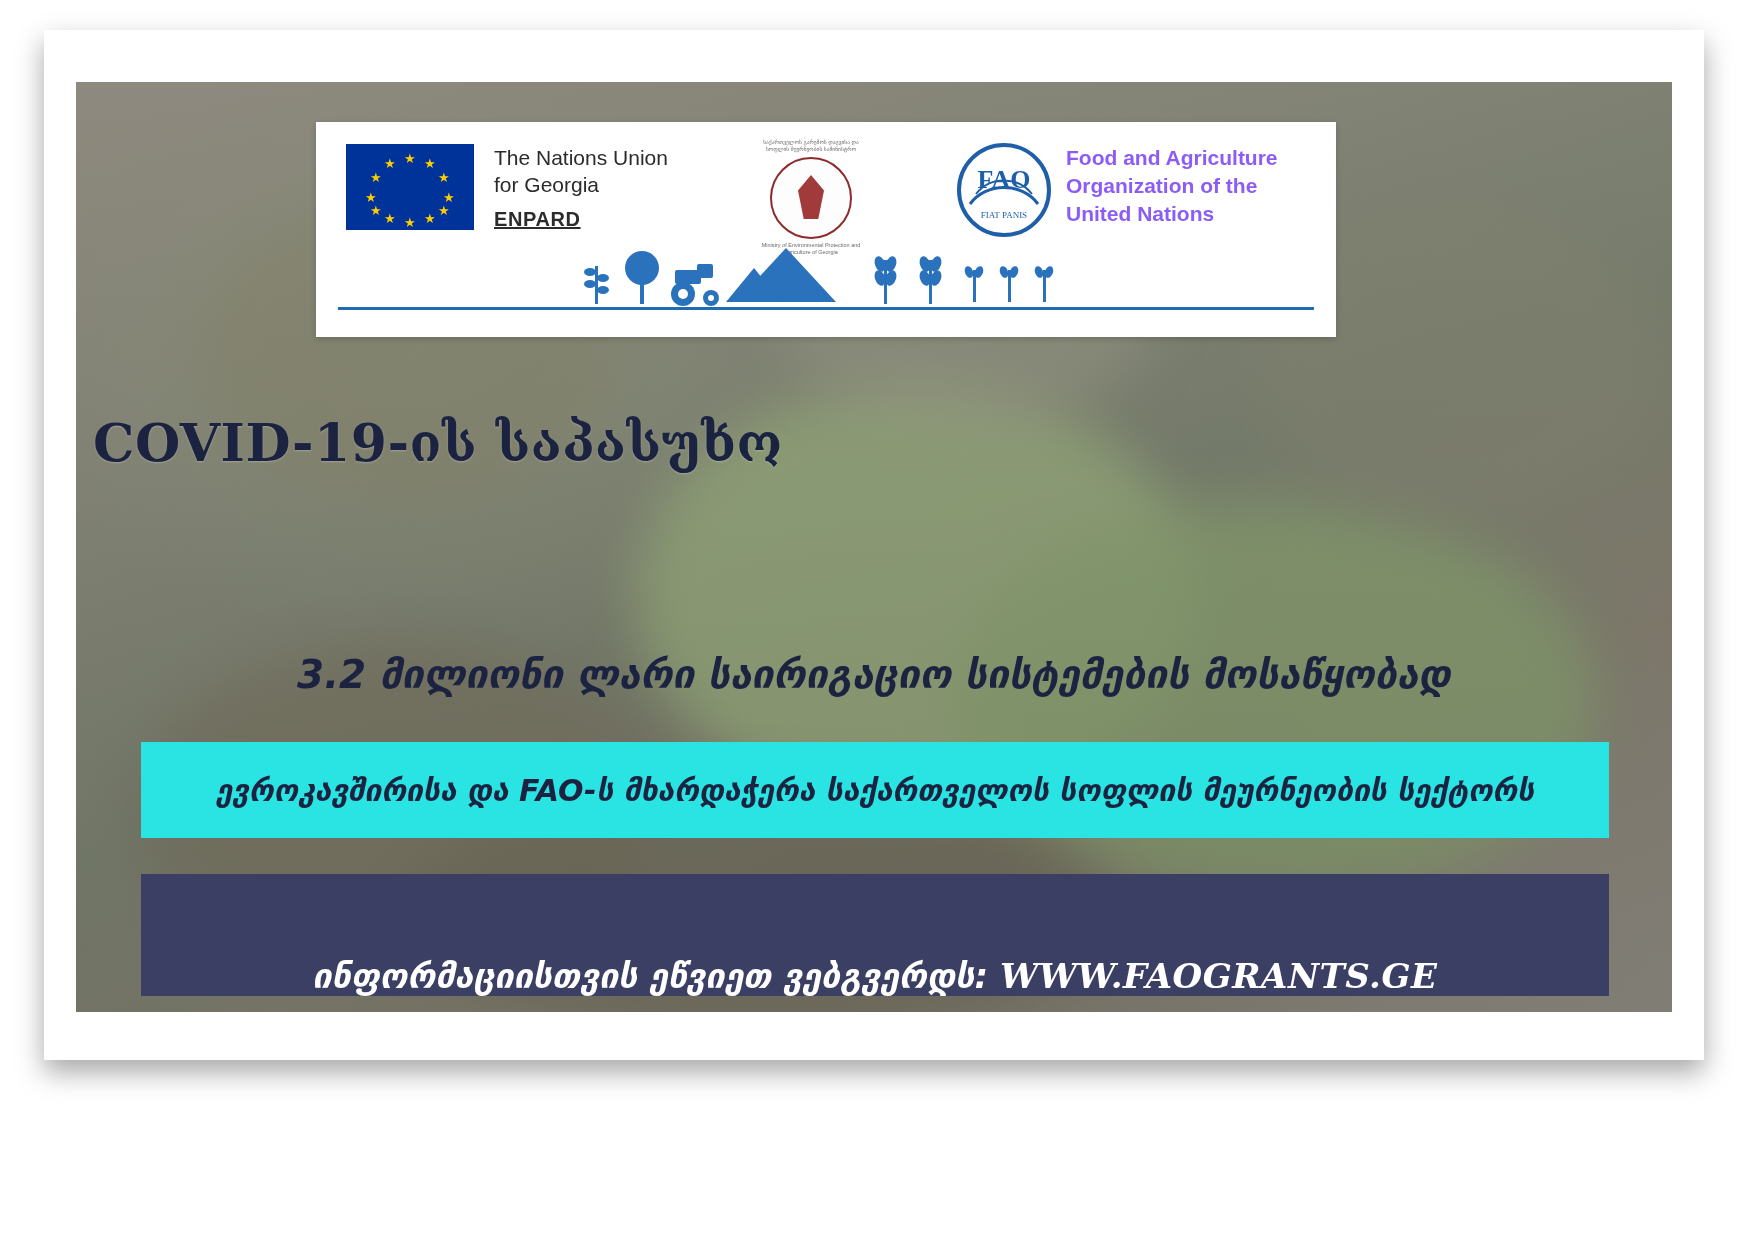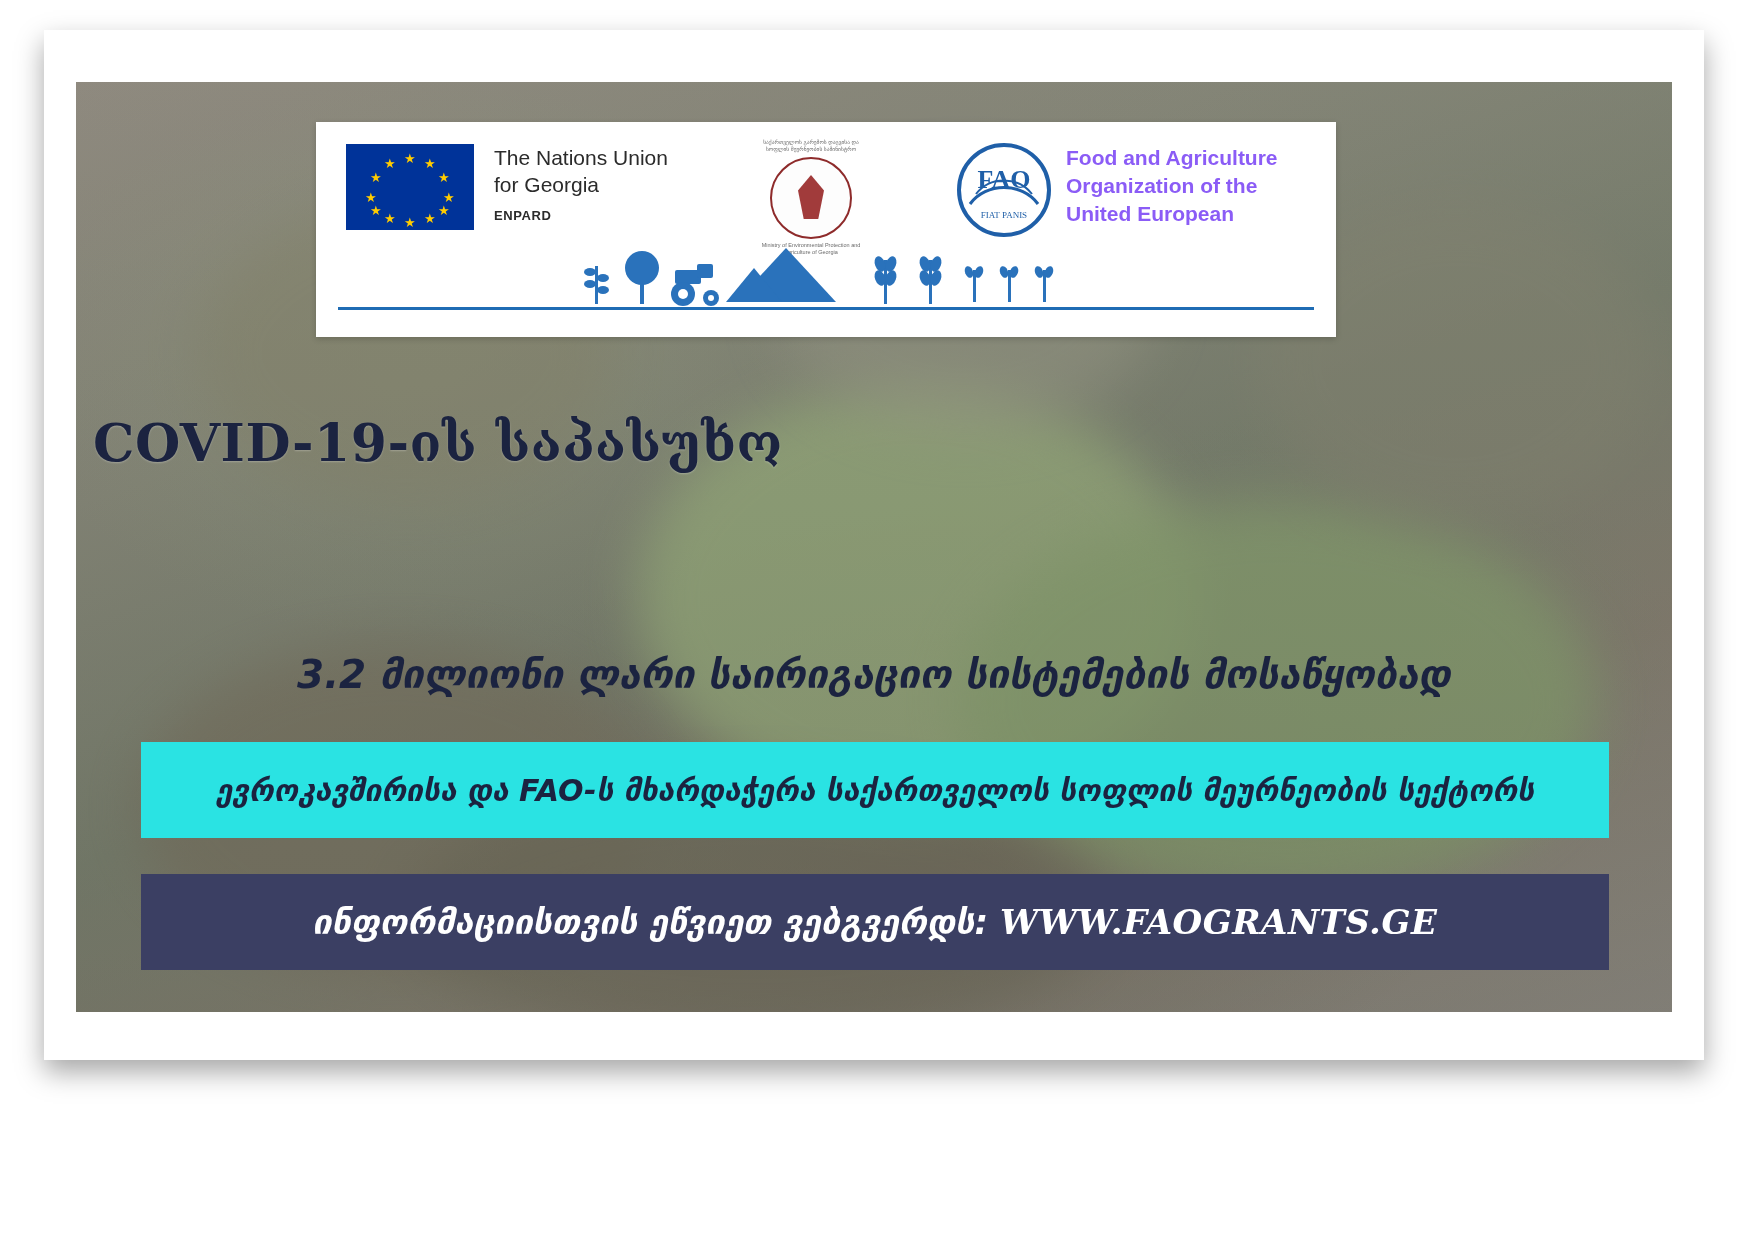--- a/index.html
+++ b/index.html
@@ -90,21 +90,21 @@
     line-height: 13px;
   }
   .eu-text {
     position: absolute;
     left: 178px;
     top: 22px;
     color: #2b2b2b;
   }
   .eu-text .l1 { font-size: 21px; line-height: 27px; font-family: "Liberation Sans", sans-serif; }
   .eu-text .l2 { font-size: 21px; line-height: 27px; font-family: "Liberation Sans", sans-serif; }
-  .eu-text .l3 { font-size: 13px; font-weight: bold; letter-spacing: .6px; margin-top: 10px; font-family: "Liberation Sans", sans-serif; }
+  .eu-text .l3 { font-size: 20px; font-weight: bold; letter-spacing: .6px; margin-top: 10px; font-family: "Liberation Sans", sans-serif; text-decoration: underline; }
 
   .gov-emblem {
     position: absolute;
     left: 440px;
     top: 14px;
     width: 110px;
     height: 110px;
     text-align: center;
   }
   .gov-emblem .circle {
@@ -221,24 +221,24 @@
     font-weight: bold;
     font-size: 30px;
     text-align: center;
     padding: 0 20px;
   }
   .band-navy {
     position: absolute;
     left: 65px;
     top: 792px;
     width: 1468px;
-    height: 96px;
+    height: 122px;
     background: #3b3f63;
     display: flex;
-    align-items: center;
+    align-items: flex-end;
     justify-content: center;
   }
   .band-navy .txt {
     color: #ffffff;
     font-family: "DejaVu Sans", sans-serif;
     font-style: italic;
     font-weight: bold;
     font-size: 34px;
     text-align: center;
     padding: 0 20px;
@@ -301,21 +301,21 @@
             <path d="M14 62 C30 40, 66 40, 82 62" fill="none" stroke="#1f5fa8" stroke-width="3"></path>
             <path d="M20 52 C34 34, 62 34, 76 52" fill="none" stroke="#1f5fa8" stroke-width="2"></path>
             <text x="48" y="46" font-size="26" font-family="Liberation Serif, serif" font-weight="bold" fill="#1f5fa8" text-anchor="middle">FAO</text>
             <text x="48" y="76" font-size="9" font-family="Liberation Serif, serif" fill="#1f5fa8" text-anchor="middle">FIAT PANIS</text>
           </svg>
         </div>
 
         <div class="fao-text">
           <div>Food and Agriculture</div>
           <div>Organization of the</div>
-          <div>United European</div>
+          <div>United Nations</div>
         </div>
 
         <div class="picto">
           <svg width="1020" height="60" viewBox="0 0 1020 60">
             <g fill="#2a72bb">
 
               <g transform="translate(270,6)">
                 <rect x="9" y="12" width="3" height="38"></rect>
                 <ellipse cx="4" cy="18" rx="6" ry="4"></ellipse>
                 <ellipse cx="17" cy="24" rx="6" ry="4"></ellipse>

